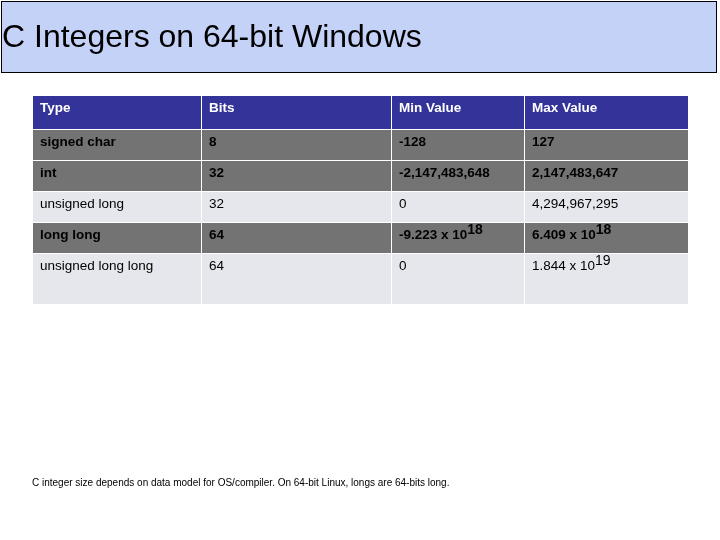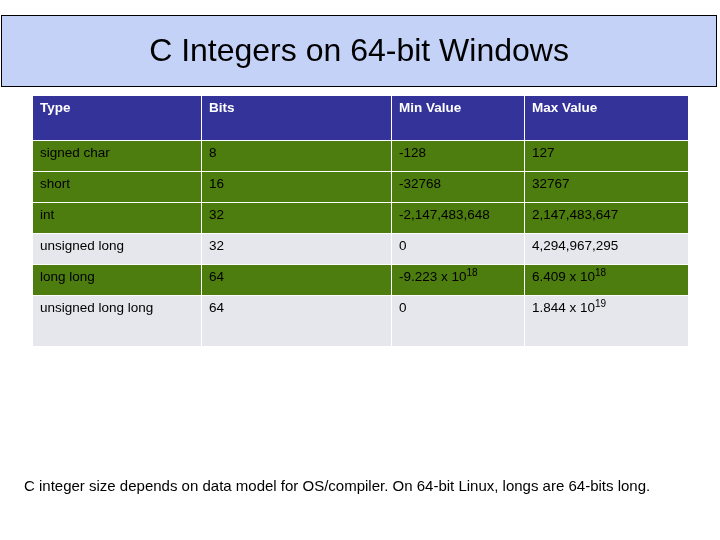--- a/index.html
+++ b/index.html
@@ -18,29 +18,28 @@
     position: relative;
     width: 720px;
     height: 540px;
     background: #ffffff;
   }
 
   
   .title-box {
     position: absolute;
     left: 1px;
-    top: 15px;
+    top: 1px;
     width: 716px;
     height: 72px;
     background: #c5d2f8;
     border: 1px solid #000000;
     box-sizing: border-box;
     display: flex;
     align-items: center;
-    justify-content: center;
   }
   .title-text {
     font-size: 32px;
     line-height: 1.1;
     color: #000000;
     font-weight: 400;
     letter-spacing: 0px;
     white-space: nowrap;
   }
 
@@ -74,47 +73,48 @@
     color: #000000;
     border: 0;
     word-wrap: break-word;
   }
   table.ctable thead th {
     background: #333399;
     color: #ffffff;
     font-weight: bold;
     height: 20px;
     padding-top: 4px;
-    padding-bottom: 20px;
+    padding-bottom: 9px;
   }
   table.ctable tbody tr.odd td {
-    background: #4d7c0f;
+    background: #737373;
+    font-weight: bold;
   }
   table.ctable tbody tr.even td {
     background: #e6e7ec;
   }
   table.ctable tbody td {
     height: 22px;
   }
   table.ctable tbody tr.tall td {
     height: 42px;
   }
   sup {
-    font-size: 10px;
+    font-size: 14px;
     vertical-align: super;
     line-height: 0;
   }
 
   
   .footnote {
     position: absolute;
-    left: 24px;
+    left: 32px;
     top: 476px;
     width: 660px;
-    font-size: 15px;
+    font-size: 10px;
     line-height: 1.3;
     color: #000000;
     white-space: nowrap;
   }
 </style>
 </head>
 <body>
 
 <div class="slide">
 
@@ -139,26 +139,20 @@
         </tr>
       </thead>
       <tbody id="table-body">
           <tr class="odd">
             <td><span>signed char</span></td>
             <td><span>8</span></td>
             <td><span>-128</span></td>
             <td><span>127</span></td>
           </tr>
           <tr class="odd">
-            <td><span>short</span></td>
-            <td><span>16</span></td>
-            <td><span>-32768</span></td>
-            <td><span>32767</span></td>
-          </tr>
-          <tr class="odd">
             <td><span>int</span></td>
             <td><span>32</span></td>
             <td><span>-2,147,483,648</span></td>
             <td><span>2,147,483,647</span></td>
           </tr>
           <tr class="even">
             <td><span>unsigned long</span></td>
             <td><span>32</span></td>
             <td><span>0</span></td>
             <td><span>4,294,967,295</span></td>

